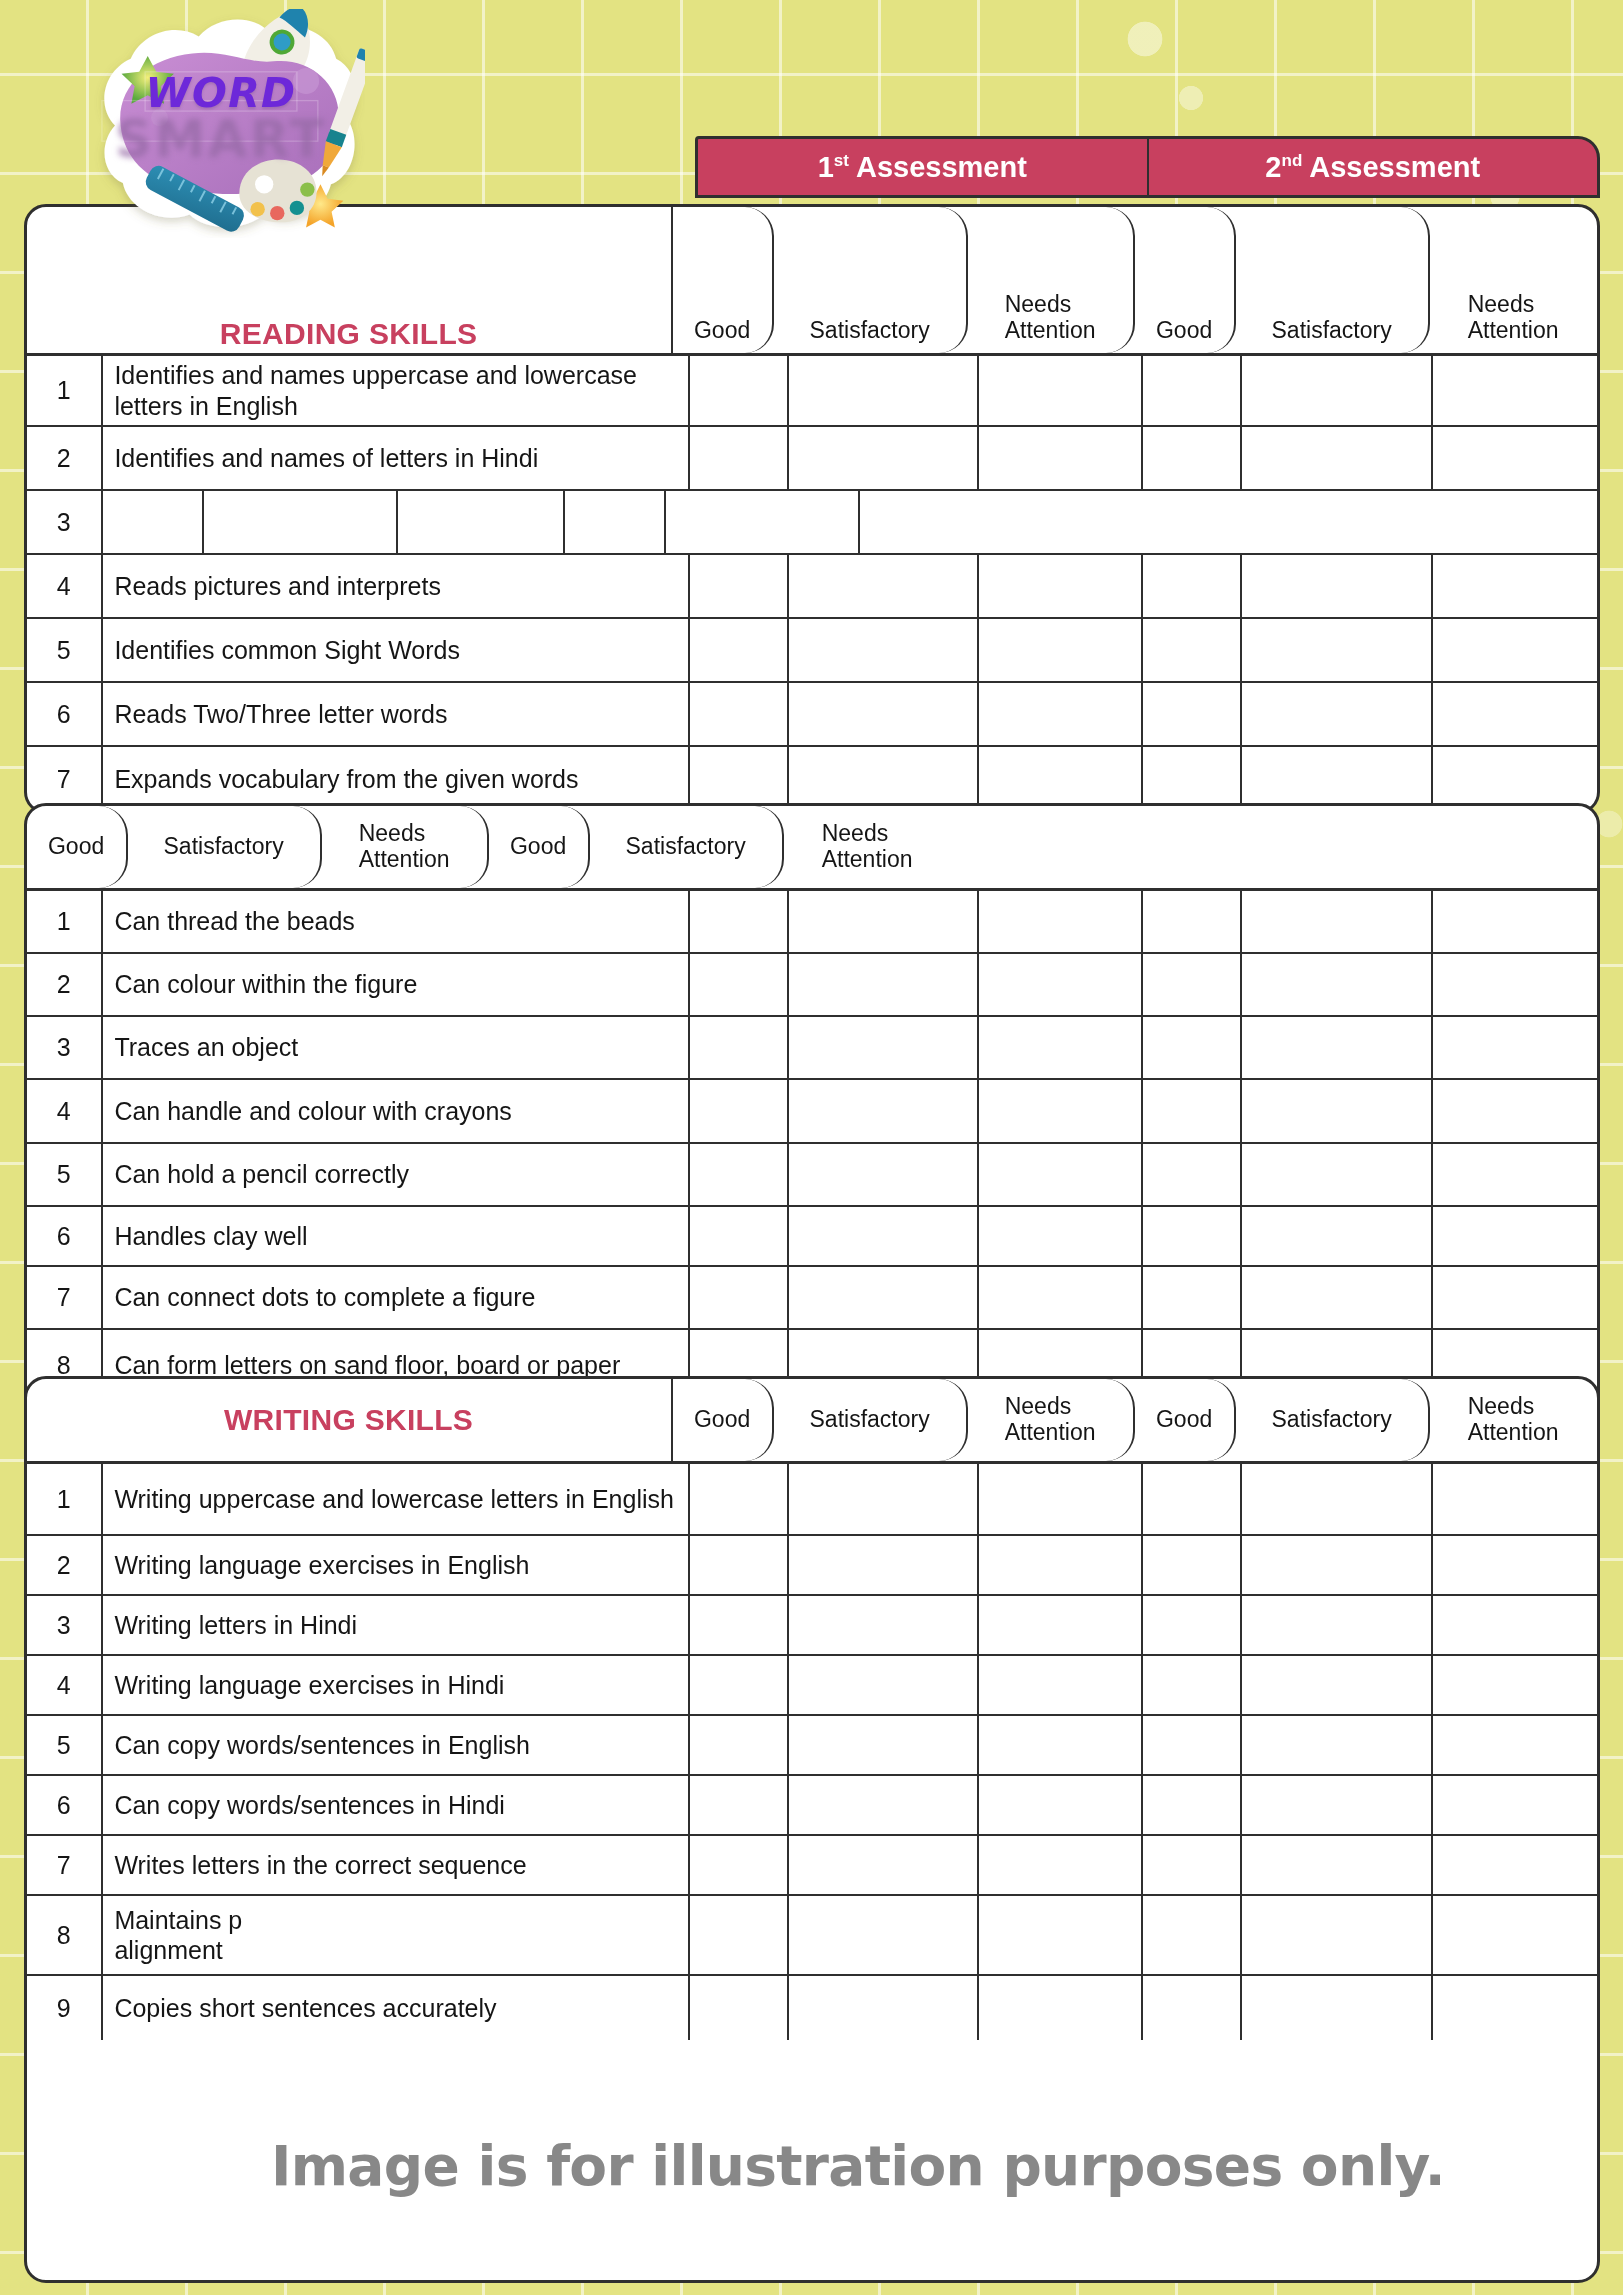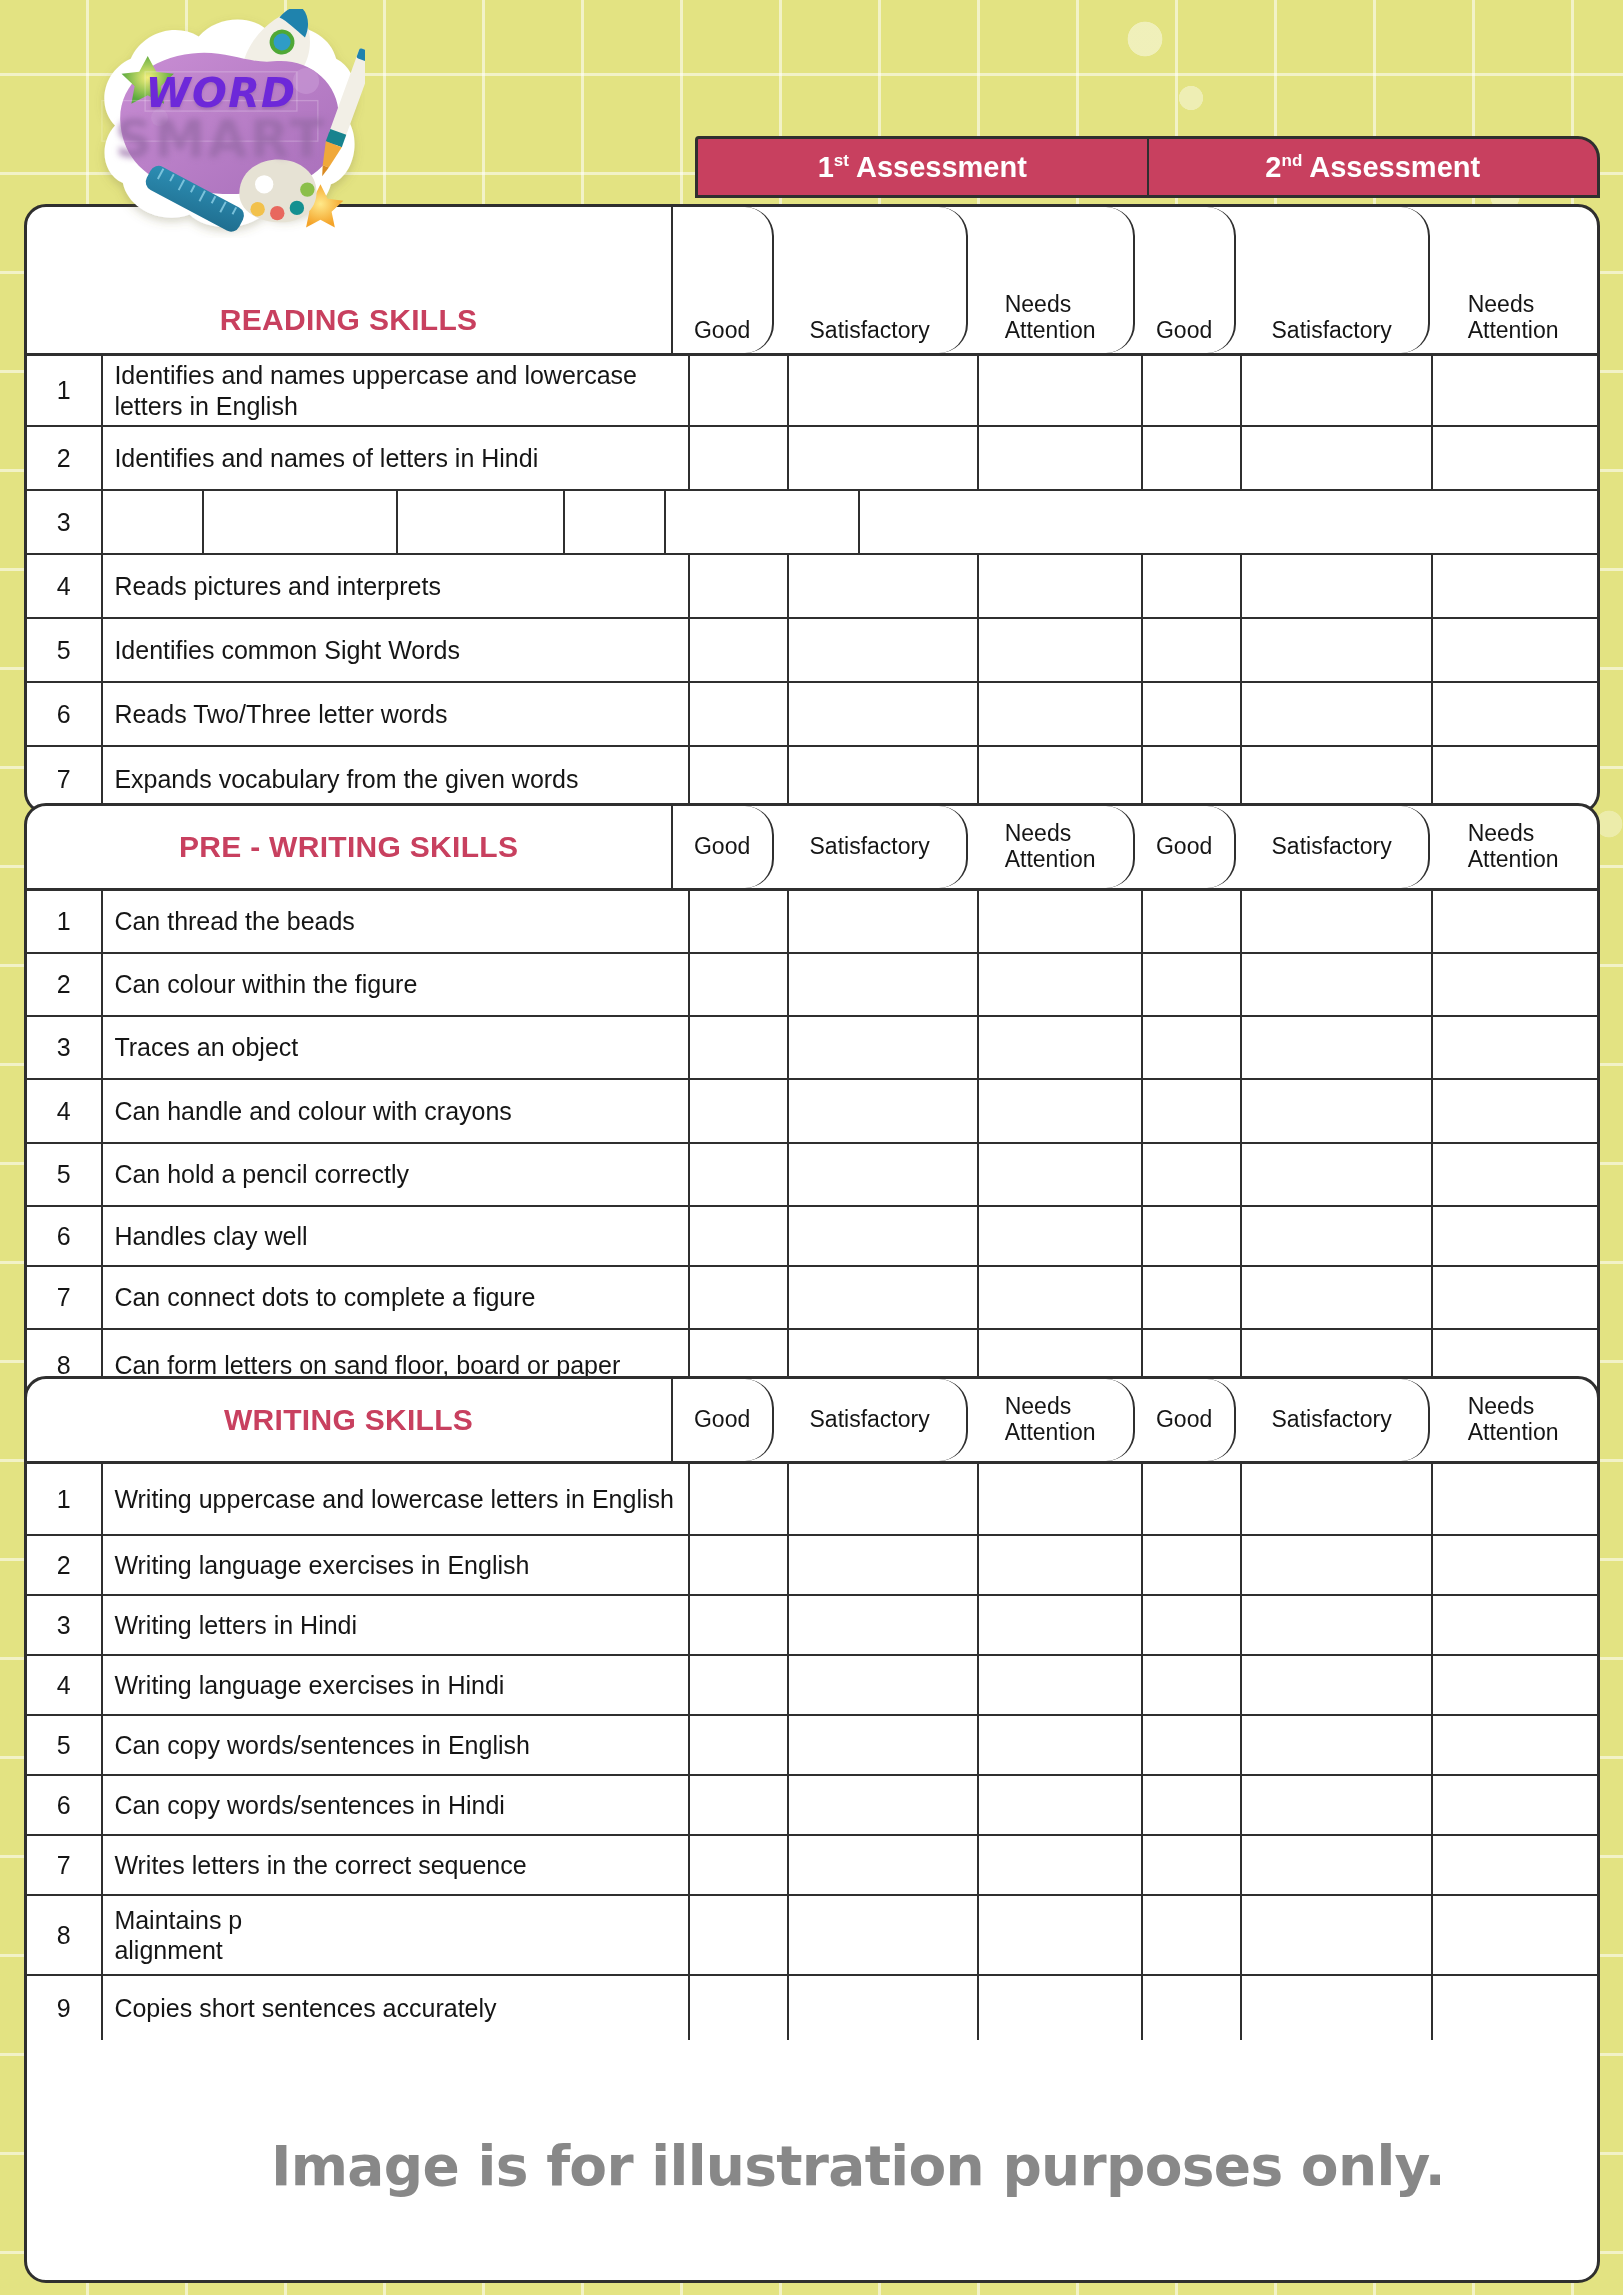--- a/index.html
+++ b/index.html
@@ -353,21 +353,21 @@
     <span class="assess-label">
       <span>2</span><sup>nd</sup>
       <span>Assessment</span>
     </span>
   </div>
 </div>
 
 <div id="sections-root">
     <div class="section" style="top: 204px;">
       <div class="title-row" style="height: 149px;">
-        <div class="title-cell" style="align-items: flex-end; padding-bottom: 16px;">READING SKILLS</div>
+        <div class="title-cell" style="align-items: flex-end; padding-bottom: 2px;">READING SKILLS</div>
         <div class="crit-head">
           <div class="crit-cell c-good" style="white-space: pre-line; align-items: flex-end; padding-bottom: 9.2px;">Good</div>
           <div class="crit-cell c-sat" style="white-space: pre-line; align-items: flex-end; padding-bottom: 9.2px;">Satisfactory</div>
           <div class="crit-cell c-need" style="white-space: pre-line; align-items: flex-end; padding-bottom: 9.2px;">Needs
 Attention</div>
           <div class="crit-cell c-good" style="white-space: pre-line; align-items: flex-end; padding-bottom: 9.2px;">Good</div>
           <div class="crit-cell c-sat" style="white-space: pre-line; align-items: flex-end; padding-bottom: 9.2px;">Satisfactory</div>
           <div class="crit-cell c-need" style="white-space: pre-line; align-items: flex-end; padding-bottom: 9.2px;">Needs
 Attention</div>
         </div>
@@ -437,21 +437,20 @@
         <div class="mark c-good"></div>
         <div class="mark c-sat"></div>
         <div class="mark c-need"></div>
         <div class="mark c-good"></div>
         <div class="mark c-sat"></div>
         <div class="mark c-need"></div>
       </div>
     </div>
     <div class="section" style="top: 803px;">
       <div class="title-row" style="height: 85px;">
-        <div class="title-cell">PRE - WRITING SKILLS</div>
         <div class="crit-head">
           <div class="crit-cell c-good" style="white-space: pre-line;">Good</div>
           <div class="crit-cell c-sat" style="white-space: pre-line;">Satisfactory</div>
           <div class="crit-cell c-need" style="white-space: pre-line;">Needs
 Attention</div>
           <div class="crit-cell c-good" style="white-space: pre-line;">Good</div>
           <div class="crit-cell c-sat" style="white-space: pre-line;">Satisfactory</div>
           <div class="crit-cell c-need" style="white-space: pre-line;">Needs
 Attention</div>
         </div>

